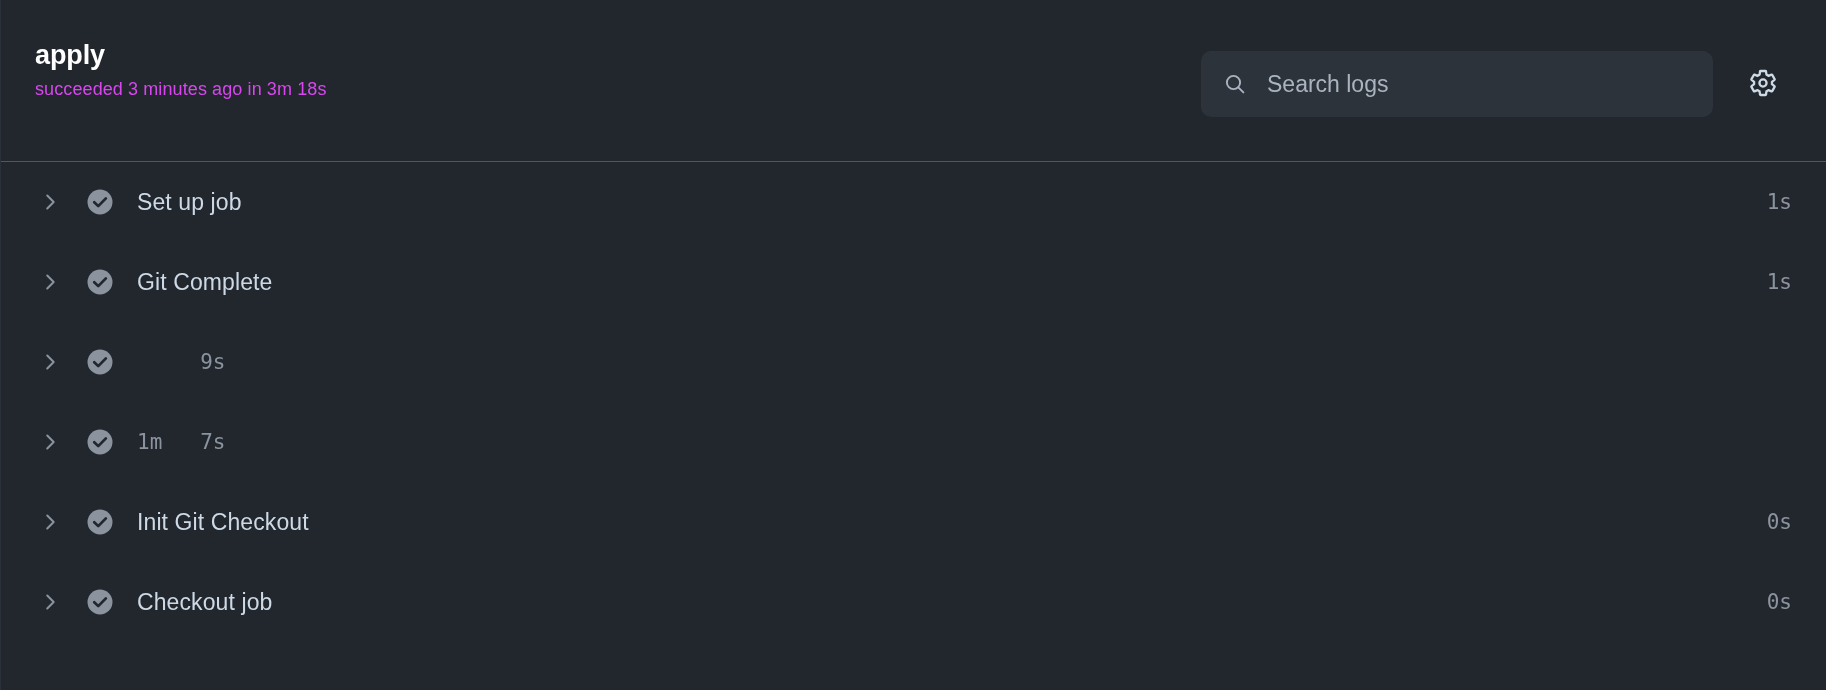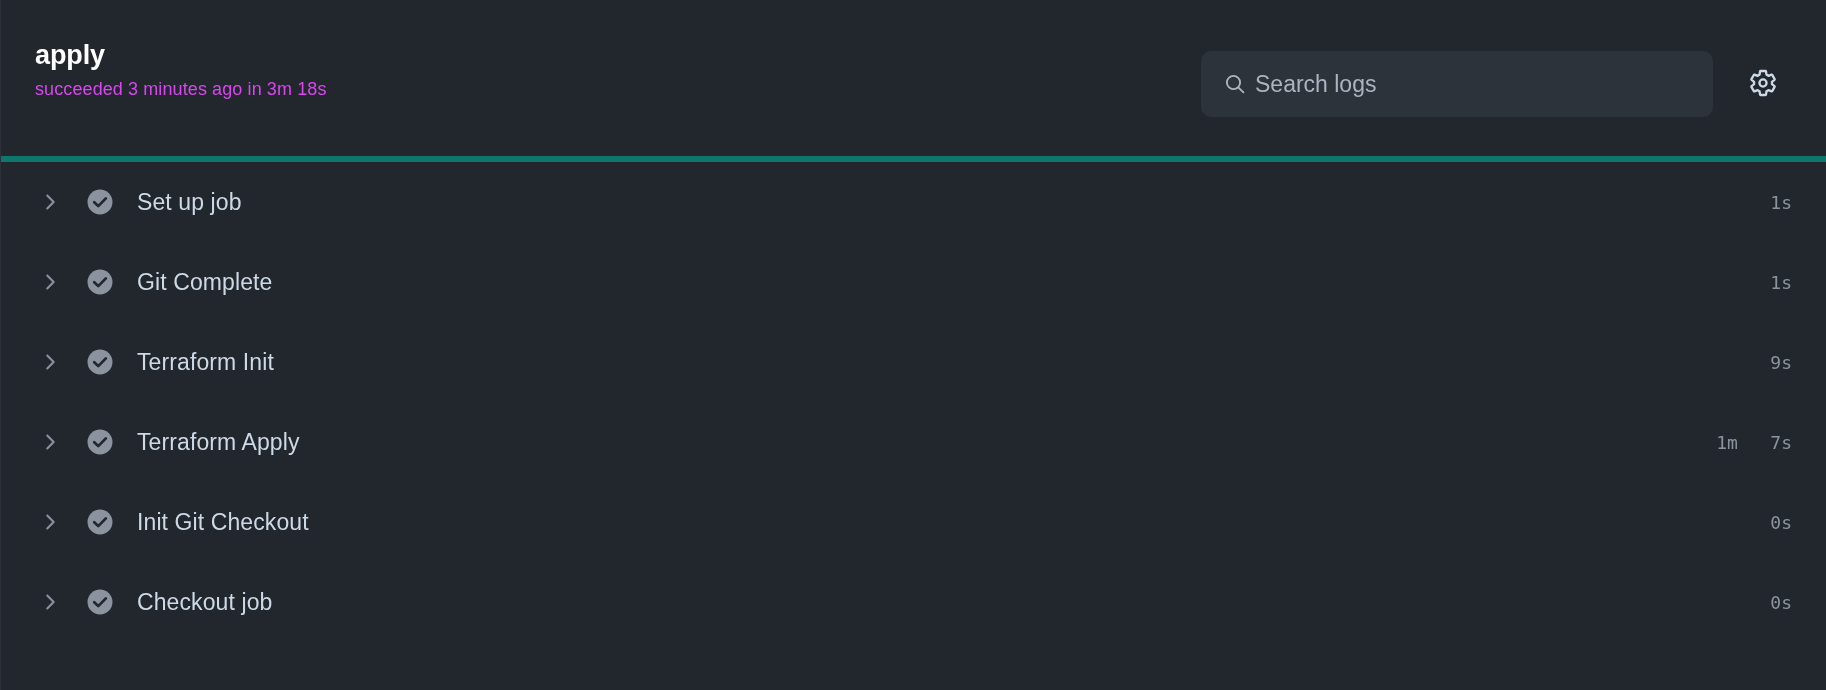--- a/index.html
+++ b/index.html
@@ -23,21 +23,21 @@
     border-left: 1px solid #2b3138;
     box-sizing: border-box;
     overflow: hidden;
   }
 
   
   .job-header {
     position: relative;
     height: 162px;
     box-sizing: border-box;
-    border-bottom: 6px solid #0f766e;
+    border-bottom: 1px solid #0f766e;
   }
 
   .job-title-block {
     position: absolute;
     left: 34px;
     top: 38px;
   }
 
   .job-title {
     font-size: 27px;
@@ -78,21 +78,21 @@
   }
 
   .search-input {
     flex: 1 1 auto;
     background: transparent;
     border: none;
     outline: none;
     color: #cdd9e5;
     font-family: "Liberation Sans", sans-serif;
     font-size: 23px;
-    margin-left: 8px;
+    margin-left: 20px;
     margin-right: 18px;
     padding: 0;
     height: 40px;
     line-height: 40px;
   }
   .search-input::placeholder {
     color: #aab4bf;
     opacity: 1;
   }
 
@@ -151,21 +151,21 @@
     flex: 1 1 auto;
     font-size: 23px;
     color: #cdd9e5;
     letter-spacing: 0.1px;
     white-space: nowrap;
   }
 
   .step-duration {
     flex: 0 0 auto;
     font-family: "DejaVu Sans Mono", monospace;
-    font-size: 18px;
+    font-size: 21px;
     color: #8b949e;
     text-align: right;
     white-space: pre;
     letter-spacing: 0;
   }
 </style>
 </head>
 <body>
 
 <div id="app">
@@ -237,37 +237,35 @@
         <svg width="22" height="22" viewBox="0 0 24 24" fill="none" stroke="#8b949e" stroke-width="2.2" stroke-linecap="round" stroke-linejoin="round">
           <polyline points="9 5 16 12 9 19"></polyline>
         </svg>
       </span>
       <span class="step-status-icon">
         <svg width="30" height="30" viewBox="0 0 24 24">
           <circle cx="12" cy="12" r="10" fill="#8b949e"></circle>
           <polyline points="7.4 12.2 10.6 15.3 16.7 9.1" fill="none" stroke="#22272e" stroke-width="2.2" stroke-linecap="round" stroke-linejoin="round"></polyline>
         </svg>
       </span>
-      <span class="step-name">Terraform Init</span>
       <span class="step-duration">     9s</span>
     </div>
 
     <div class="step-row">
       <span class="step-chevron">
         <svg width="22" height="22" viewBox="0 0 24 24" fill="none" stroke="#8b949e" stroke-width="2.2" stroke-linecap="round" stroke-linejoin="round">
           <polyline points="9 5 16 12 9 19"></polyline>
         </svg>
       </span>
       <span class="step-status-icon">
         <svg width="30" height="30" viewBox="0 0 24 24">
           <circle cx="12" cy="12" r="10" fill="#8b949e"></circle>
           <polyline points="7.4 12.2 10.6 15.3 16.7 9.1" fill="none" stroke="#22272e" stroke-width="2.2" stroke-linecap="round" stroke-linejoin="round"></polyline>
         </svg>
       </span>
-      <span class="step-name">Terraform Apply</span>
       <span class="step-duration">1m   7s</span>
     </div>
 
     <div class="step-row">
       <span class="step-chevron">
         <svg width="22" height="22" viewBox="0 0 24 24" fill="none" stroke="#8b949e" stroke-width="2.2" stroke-linecap="round" stroke-linejoin="round">
           <polyline points="9 5 16 12 9 19"></polyline>
         </svg>
       </span>
       <span class="step-status-icon">

